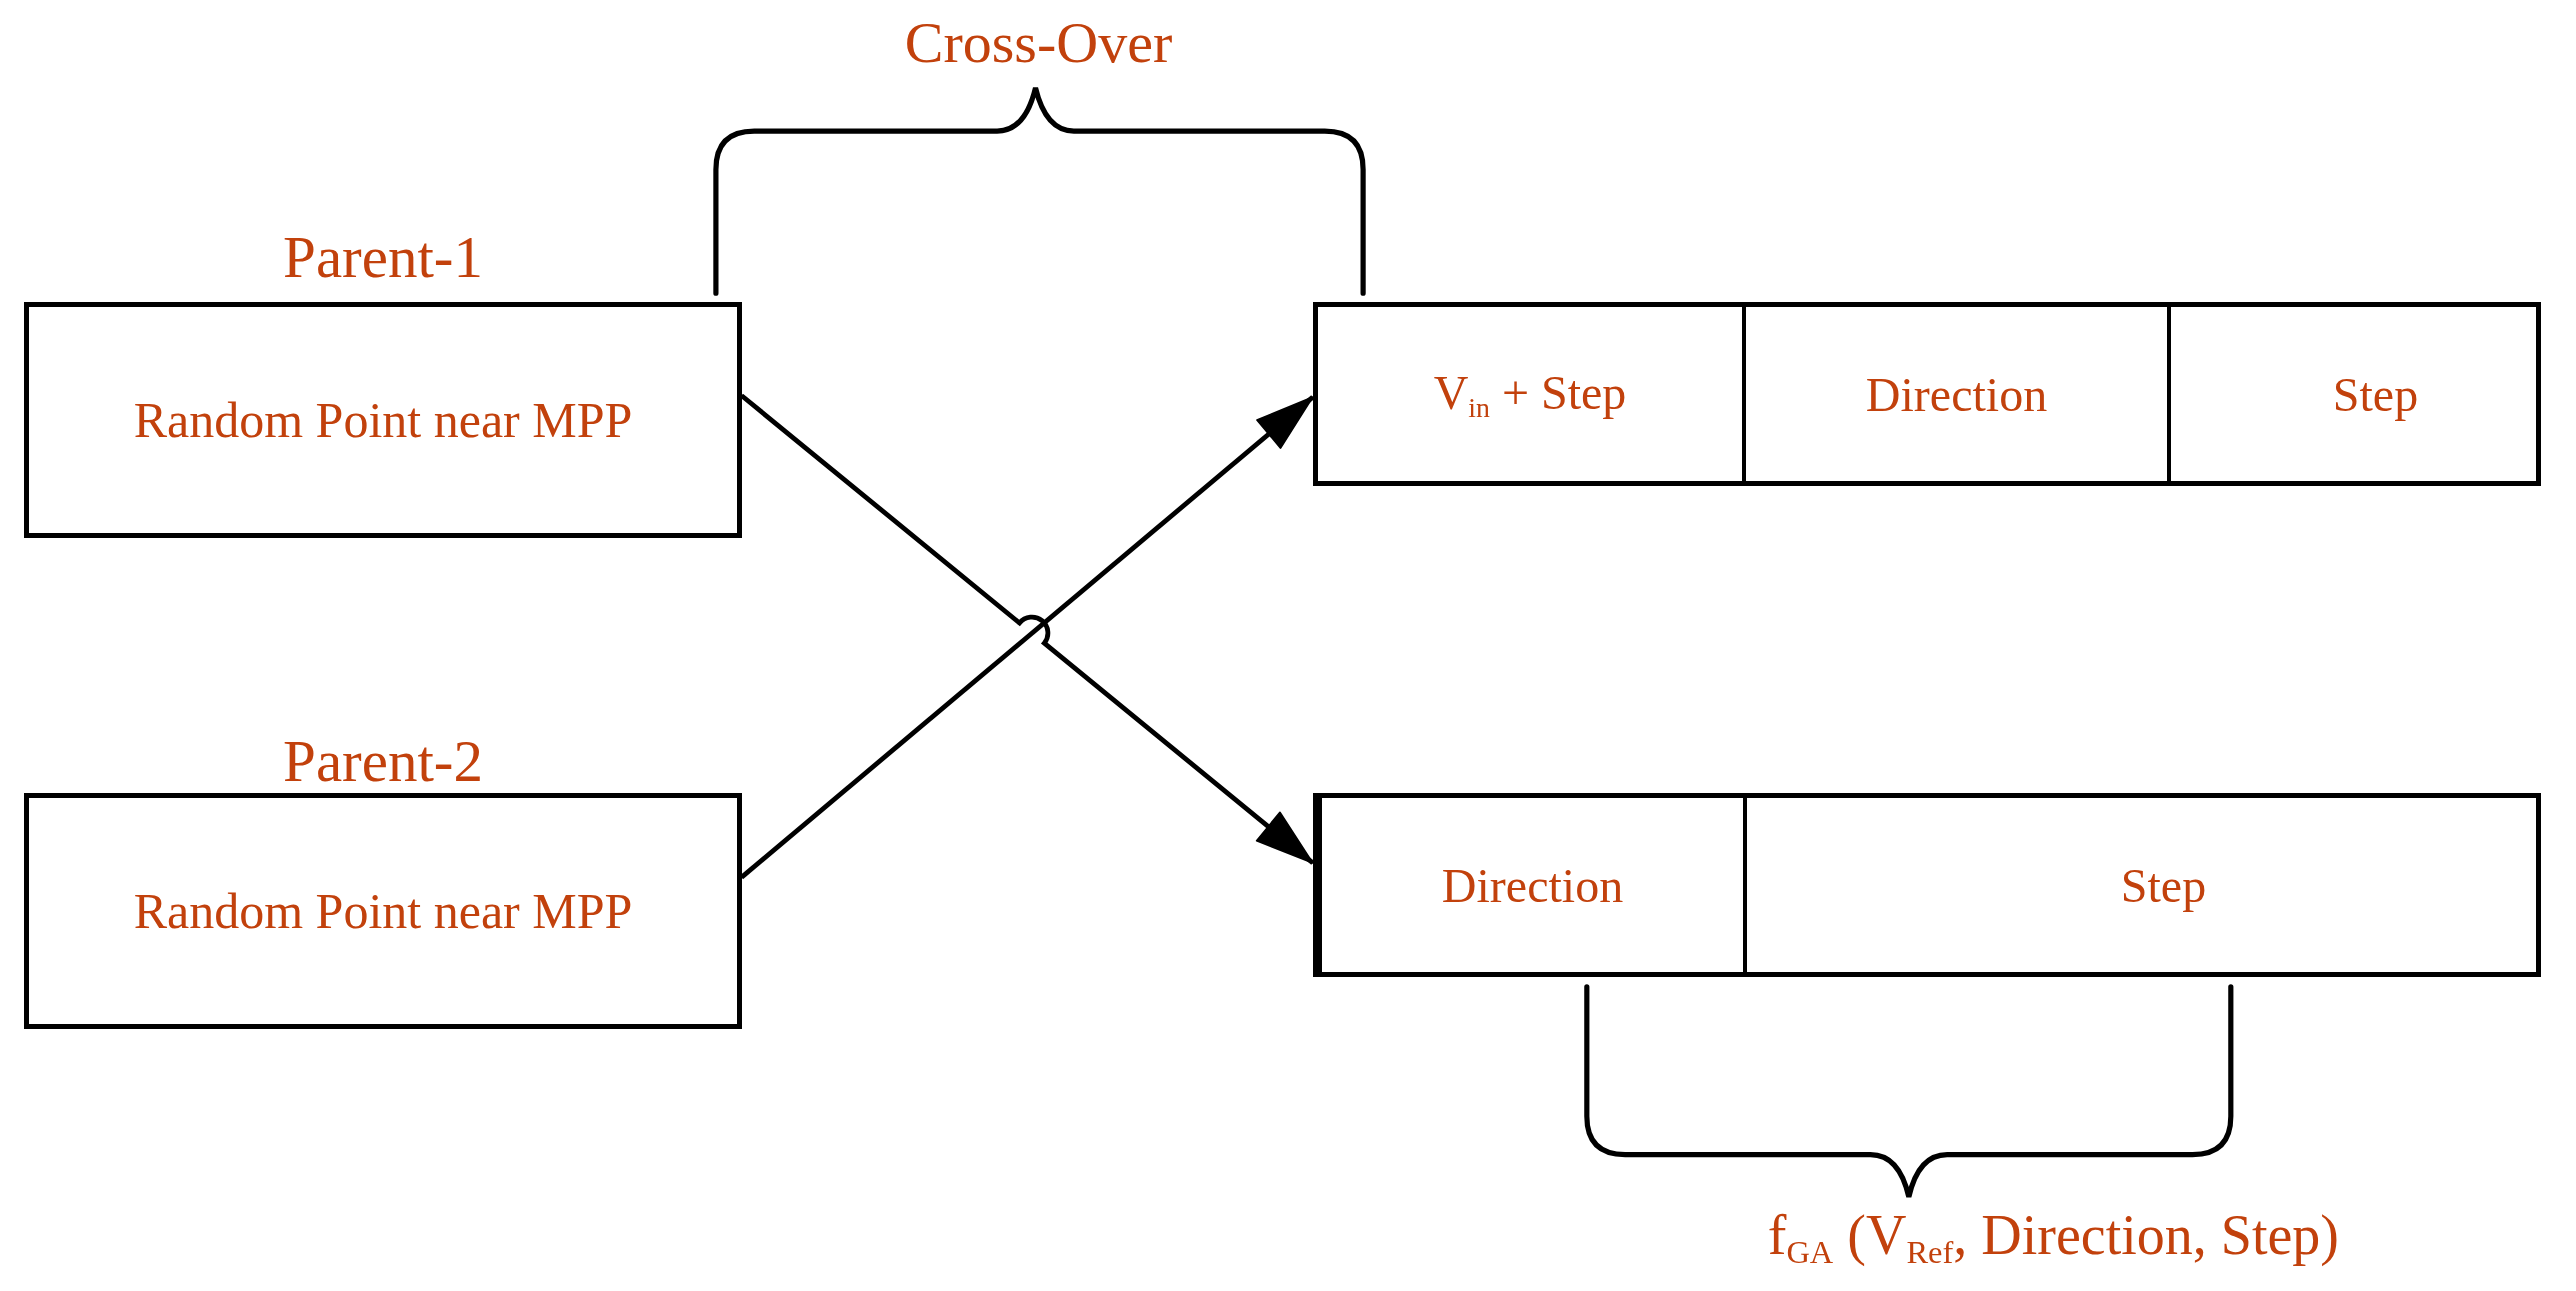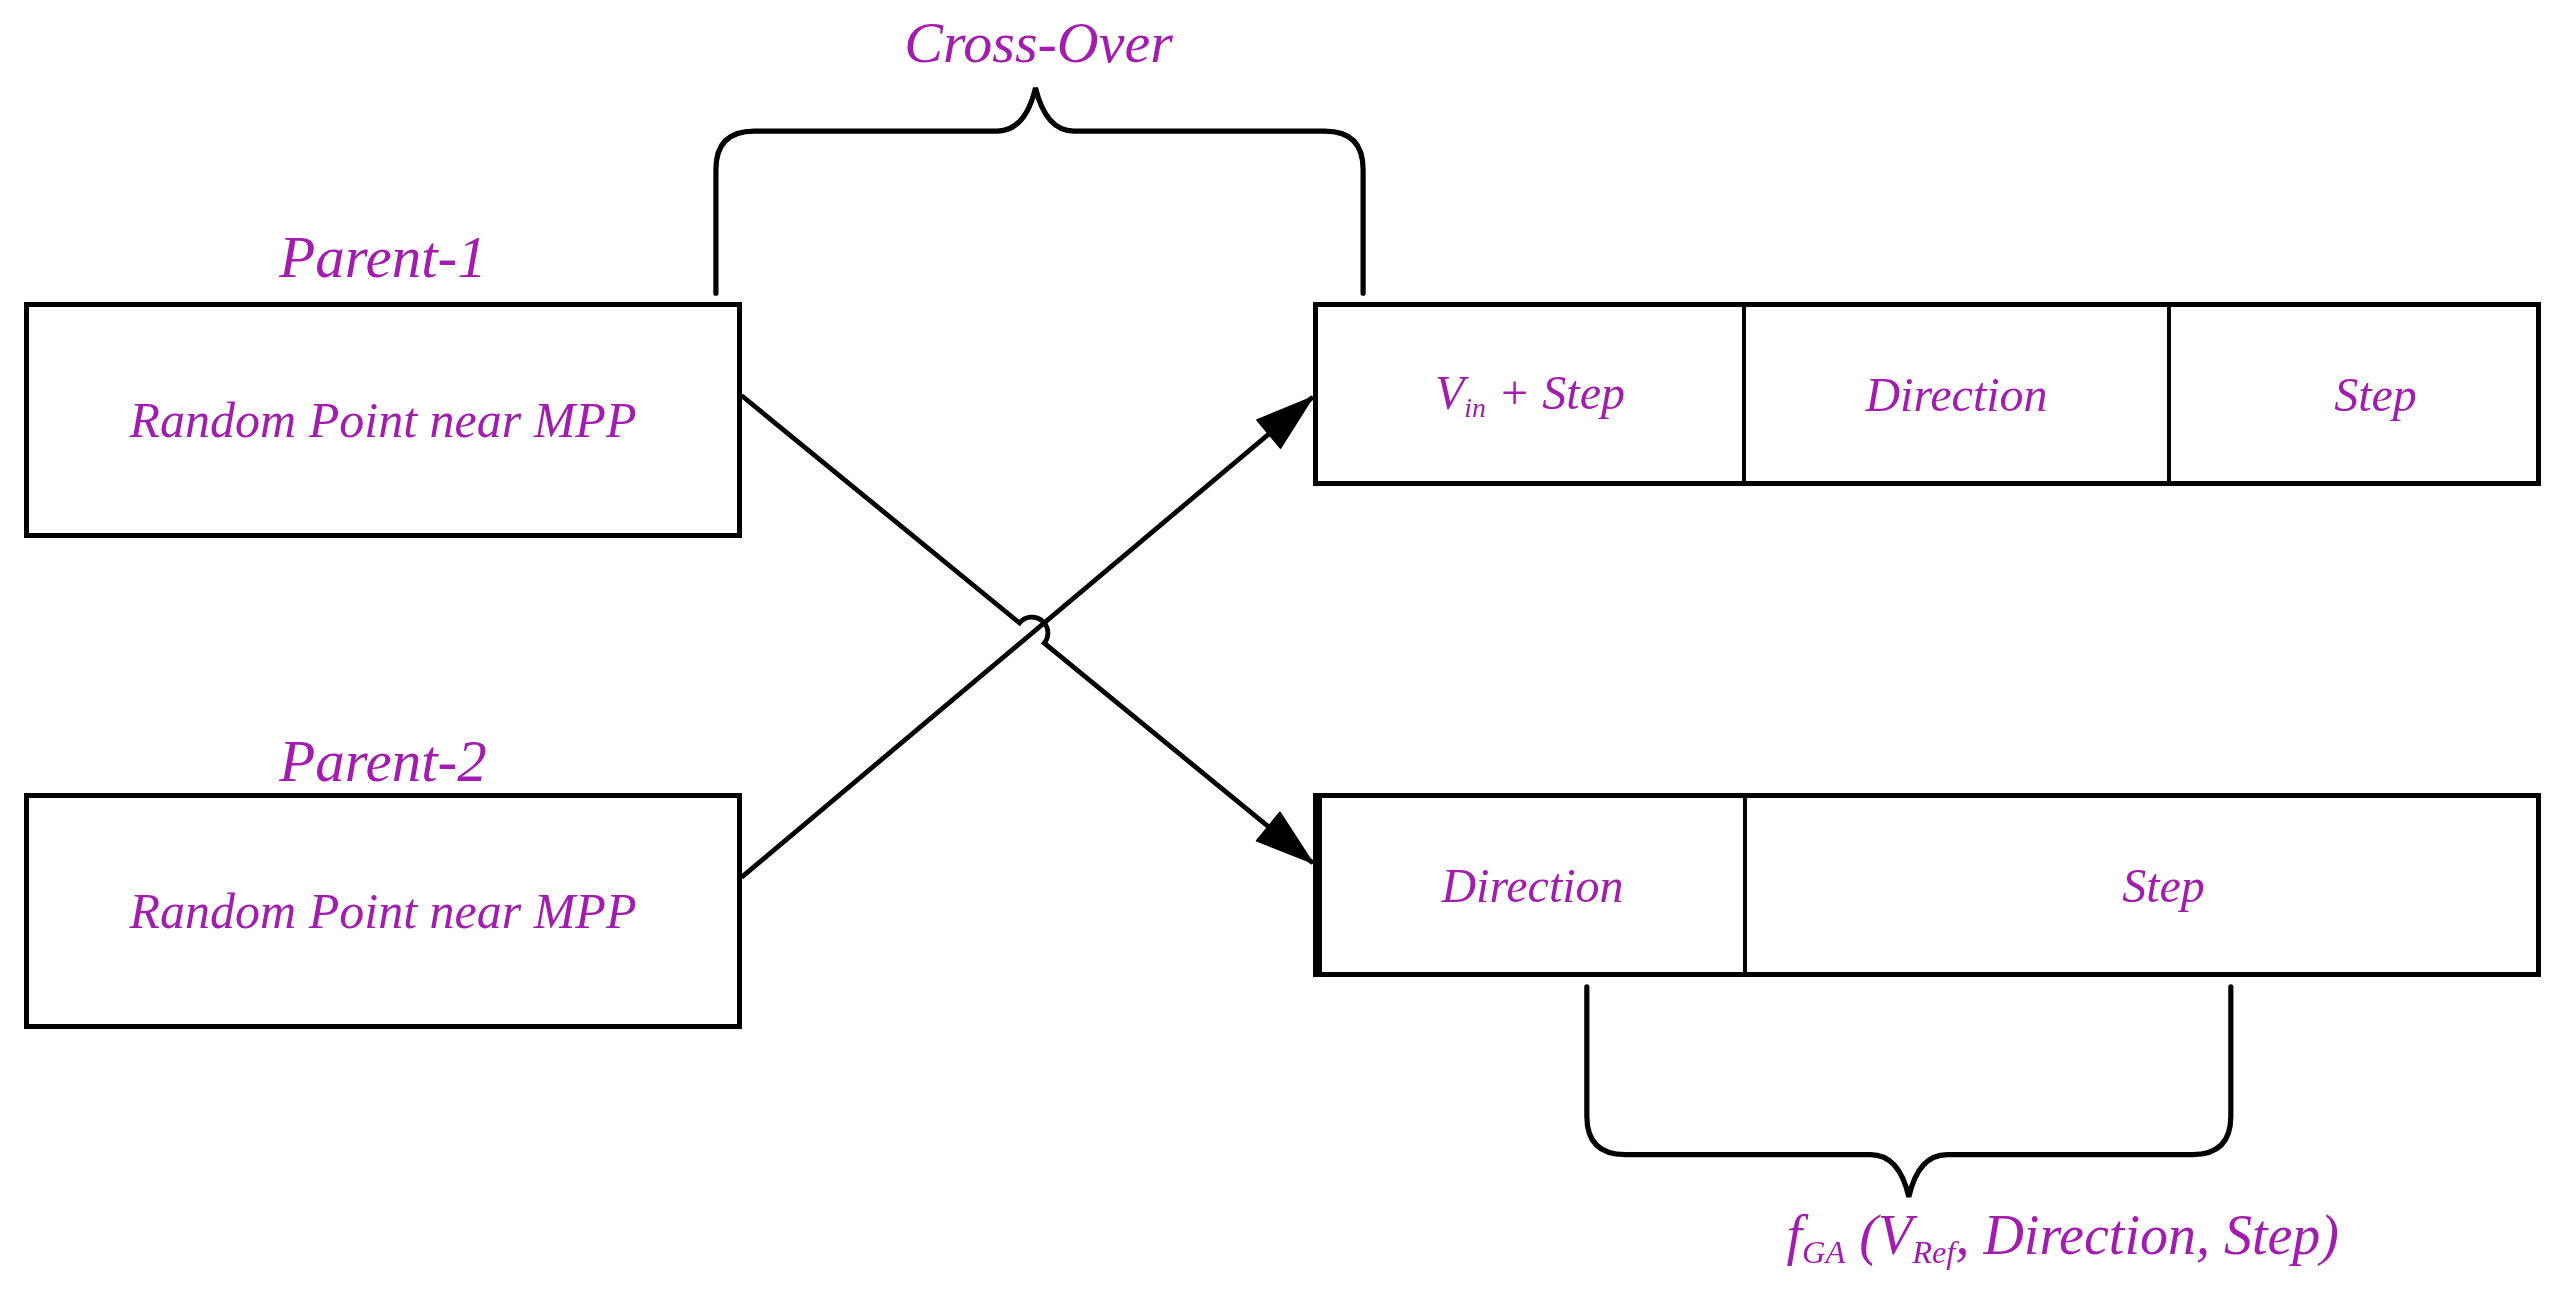--- a/index.html
+++ b/index.html
@@ -5,24 +5,23 @@
   html, body {
     margin: 0;
     padding: 0;
     background: #ffffff;
   }
   .canvas {
     position: relative;
     width: 2576px;
     height: 1292px;
     background: #ffffff;
-    color: #a21caf;
+    color: #c2410c;
     font-family: "Liberation Serif", "DejaVu Serif", serif;
     overflow: hidden;
-    font-style: italic;
   }
   .overlay {
     position: absolute;
     left: 0;
     top: 0;
     width: 2576px;
     height: 1292px;
     pointer-events: none;
   }
   .toplabel {

